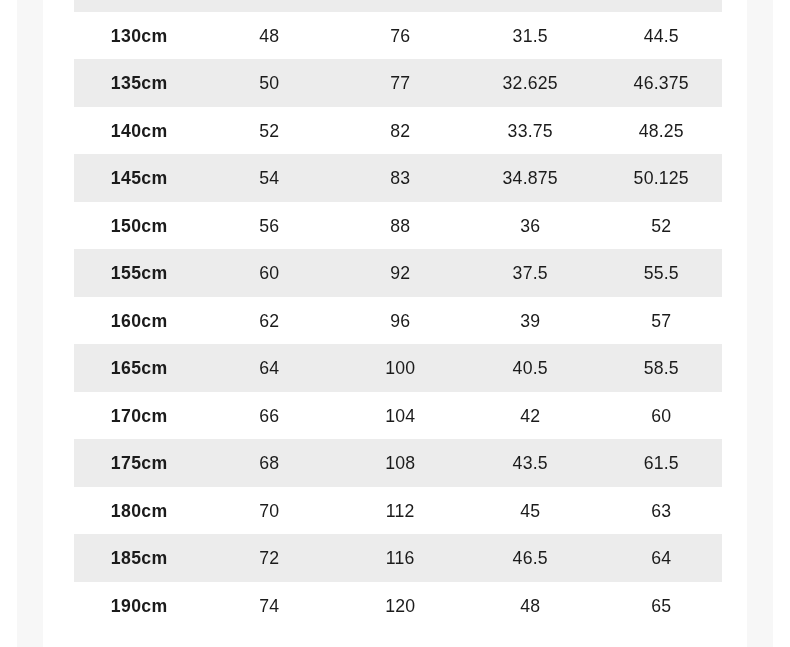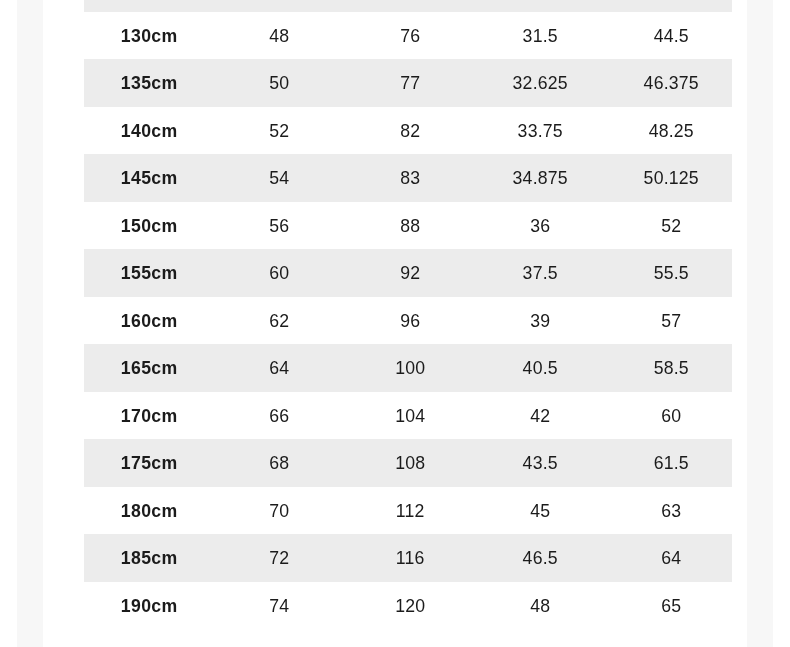--- a/index.html
+++ b/index.html
@@ -28,21 +28,21 @@
     height: 647px;
     background: #f7f7f7;
     pointer-events: none;
   }
   .gutter-left  { left: 17px;  width: 26px; }
   .gutter-right { left: 747px; width: 26px; }
 
   
   .table-viewport {
     position: absolute;
-    left: 14px;
+    left: 4px;
     top: 0;
     width: 718px;
     height: 647px;
     overflow: hidden;
   }
 
   .size-table {
     position: absolute;
     left: 70px;
     

